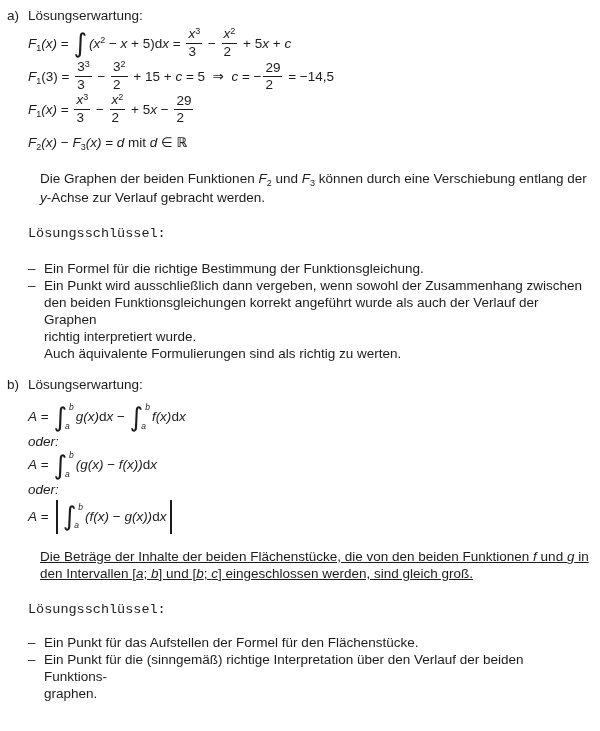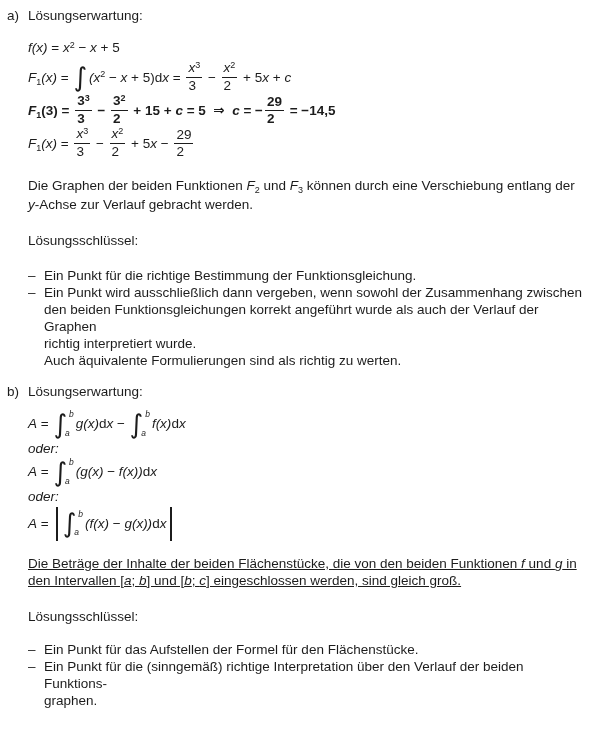--- a/index.html
+++ b/index.html
@@ -25,30 +25,30 @@
   .frac .den{display:block;border-top:1px solid #1c1c1c;padding:1px 2px 0 2px;}
   .intwrap{display:inline-flex;align-items:center;vertical-align:middle;margin:0 2px 0 1px;position:relative;top:-1px;}
   .intsign{font-size:26px;line-height:26px;font-family:"DejaVu Sans",sans-serif;}
   .lims{display:inline-flex;flex-direction:column;justify-content:space-between;
         height:27px;font-size:8.5px;line-height:8.5px;font-style:italic;margin-left:0px;margin-right:2px;}
   .lims .hi{transform:translateX(2px);}
   .lims .lo{transform:translateX(-2px);}
   .abswrap{display:inline-flex;align-items:center;vertical-align:middle;}
   .absbar{width:1.3px;height:34px;background:#1c1c1c;margin:0 4px;display:inline-block;}
   .abscontent{display:inline;white-space:pre-wrap;}
-  .para{white-space:pre-wrap;}
-  .key-title{line-height:17px;}
+  .para{white-space:pre-wrap;margin-left:12px;}
+  .key-title{line-height:17px;font-family:Liberation Mono, monospace;}
   .bullets{}
   .bullet{display:flex;}
   .bullet .dash{width:16px;flex:none;}
   .bullet .btext{flex:1;white-space:pre-wrap;}
   
   .l-a0{margin-top:15px;}
   .l-a1{margin-top:4px;}
-  .l-a2{margin-top:1px;font-weight:bold;}
+  .l-a2{margin-top:1px;}
   .l-a3{margin-top:1px;}
   .l-a4{margin-top:8px;}
   .p-a{margin-top:17px;}
   .k-a{margin-top:19px;}
   .bl-a{margin-top:18px;}
   .sec-b{margin-top:14px;}
   .l-b0{margin-top:11px;}
   .l-b1{margin-top:2px;}
   .l-b2{margin-top:2px;}
   .l-b3{margin-top:2px;}
@@ -61,30 +61,30 @@
 <body>
 
 <div class="page">
 
   <section class="sec sec-a">
     <div class="sec-head">
       <span class="sec-label">a)</span>
       <span class="sec-title">Lösungserwartung:</span>
     </div>
     <div class="content">
-      <div class="math l-a0"><span class="it">f(x)</span><span class="rm"> = </span><span class="it">x</span><span class="sup">2</span><span class="rm"> − </span><span class="it">x</span><span class="rm"> + 5</span></div>
       <div class="math l-a1"><span class="it">F</span><span class="subsc">1</span><span class="it">(x)</span><span class="rm"> = </span><span class="intwrap"><span class="intsign">∫</span></span><span class="it">(x</span><span class="sup">2</span><span class="rm"> − </span><span class="it">x</span><span class="rm"> + 5)</span><span class="rm">d</span><span class="it">x</span><span class="rm"> = </span><span class="frac"><span class="num"><span class="it">x</span><span class="sup">3</span></span><span class="den"><span class="rm">3</span></span></span><span class="rm"> − </span><span class="frac"><span class="num"><span class="it">x</span><span class="sup">2</span></span><span class="den"><span class="rm">2</span></span></span><span class="rm"> + 5</span><span class="it">x</span><span class="rm"> + </span><span class="it">c</span></div>
       <div class="math l-a2"><span class="it">F</span><span class="subsc">1</span><span class="rm">(3) = </span><span class="frac"><span class="num"><span class="rm">3</span><span class="sup">3</span></span><span class="den"><span class="rm">3</span></span></span><span class="rm"> − </span><span class="frac"><span class="num"><span class="rm">3</span><span class="sup">2</span></span><span class="den"><span class="rm">2</span></span></span><span class="rm"> + 15 + </span><span class="it">c</span><span class="rm"> = 5  ⇒  </span><span class="it">c</span><span class="rm"> = −</span><span class="frac"><span class="num"><span class="rm">29</span></span><span class="den"><span class="rm">2</span></span></span><span class="rm"> = −14,5</span></div>
       <div class="math l-a3"><span class="it">F</span><span class="subsc">1</span><span class="it">(x)</span><span class="rm"> = </span><span class="frac"><span class="num"><span class="it">x</span><span class="sup">3</span></span><span class="den"><span class="rm">3</span></span></span><span class="rm"> − </span><span class="frac"><span class="num"><span class="it">x</span><span class="sup">2</span></span><span class="den"><span class="rm">2</span></span></span><span class="rm"> + 5</span><span class="it">x</span><span class="rm"> − </span><span class="frac"><span class="num"><span class="rm">29</span></span><span class="den"><span class="rm">2</span></span></span></div>
+      <div class="math l-a4"><span class="it">F</span><span class="subsc">2</span><span class="it">(x)</span><span class="rm"> − </span><span class="it">F</span><span class="subsc">3</span><span class="it">(x)</span><span class="rm"> = </span><span class="it">d</span><span class="rm"> mit </span><span class="it">d</span><span class="rm"> ∈ </span><span class="bf">ℝ</span></div>
       <div class="para p-a"><span class="rm">Die Graphen der beiden Funktionen </span><span class="it">F</span><span class="subsc">2</span><span class="rm"> und </span><span class="it">F</span><span class="subsc">3</span><span class="rm"> können durch eine Verschiebung entlang der</span><br><span class="it">y</span><span class="rm">-Achse zur Verlauf gebracht werden.</span></div>
       <div class="key-title k-a">Lösungsschlüssel:</div>
       <div class="bullets bl-a">
         <div class="bullet">
           <span class="dash">–</span>
-          <span class="btext"><span class="rm">Ein Punkt für die richtige Bestimmung der Funktionsgleichung.</span></span>
+          <span class="btext"><span class="rm">Ein Formel für die richtige Bestimmung der Funktionsgleichung.</span></span>
         </div>
         <div class="bullet">
           <span class="dash">–</span>
           <span class="btext"><span class="rm">Ein Punkt wird ausschließlich dann vergeben, wenn sowohl der Zusammenhang zwischen</span><br><span class="rm">den beiden Funktionsgleichungen korrekt angeführt wurde als auch der Verlauf der Graphen</span><br><span class="rm">richtig interpretiert wurde.</span><br><span class="rm">Auch äquivalente Formulierungen sind als richtig zu werten.</span></span>
         </div>
       </div>
     </div>
   </section>
 
   <section class="sec sec-b">

